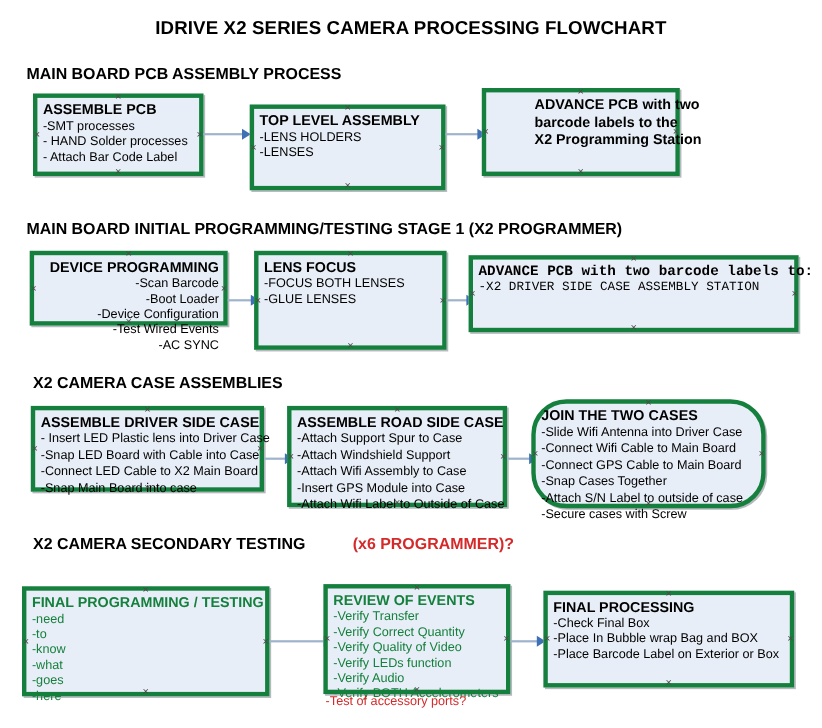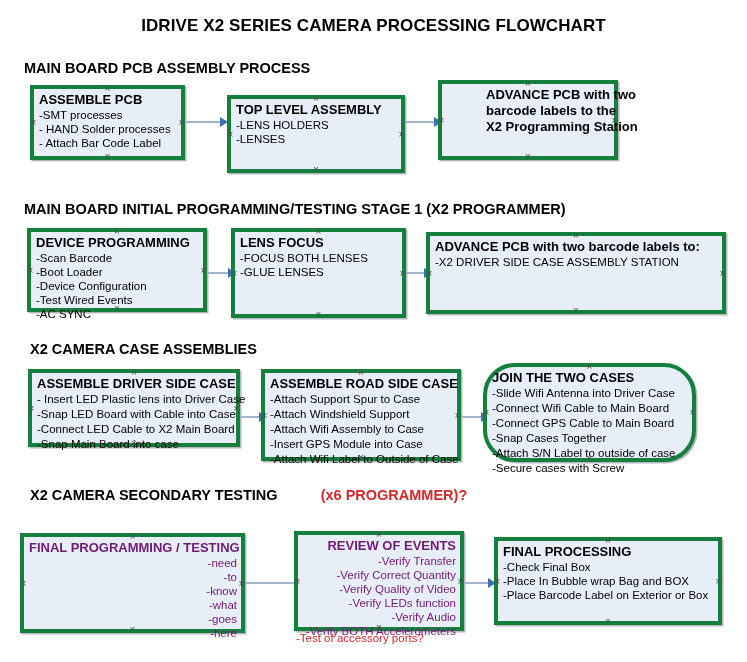--- a/index.html
+++ b/index.html
@@ -49,21 +49,21 @@
     font-weight: bold;
     line-height: 15px;
     white-space: nowrap;
     margin-bottom: 1px;
   }
   .node .ln {
     font-size: 11.5px;
     line-height: 14px;
     white-space: nowrap;
   }
-  .node.red .hdr, .node.red .ln { color: #701a75; text-align: right; }
+  .node.red .hdr, .node.red .ln { color: #15803d; }
   .node.tall-lines .ln { line-height: 15px; }
 
   
   .handle {
     position: absolute;
     width: 9px; height: 9px;
     color: #4a4a4a;
     font-size: 10px;
     line-height: 9px;
     text-align: center;
@@ -145,21 +145,21 @@
     <span class="handle h-t"></span>
     <span class="handle h-b"></span>
     <span class="handle h-l"></span>
     <span class="handle h-r"></span>
   </div>
 
   <div class="section-head" style="left:24px; top:201px;">
     <span>MAIN BOARD INITIAL PROGRAMMING/TESTING STAGE 1 (X2 PROGRAMMER)</span>
   </div>
 
-  <div class="node" style="left:27px; top:228px; width:180px; height:84px;">
+  <div class="node" style="left:27px; top:228px; width:180px; height:68px;text-align:right;">
     <div class="hdr">DEVICE PROGRAMMING</div>
     <div class="ln">-Scan Barcode</div>
     <div class="ln">-Boot Loader</div>
     <div class="ln">-Device Configuration</div>
     <div class="ln">-Test Wired Events</div>
     <div class="ln">-AC SYNC</div>
     <span class="handle h-t"></span>
     <span class="handle h-b"></span>
     <span class="handle h-l"></span>
     <span class="handle h-r"></span>
@@ -176,21 +176,21 @@
     <span class="handle h-t"></span>
     <span class="handle h-b"></span>
     <span class="handle h-l"></span>
     <span class="handle h-r"></span>
   </div>
 
   <div class="conn" style="left:406px; top:272px; width:19px;">
     <span class="arrow"></span>
   </div>
 
-  <div class="node" style="left:426px; top:232px; width:300px; height:82px;">
+  <div class="node" style="left:426px; top:232px; width:300px; height:70px;font-family:Liberation Mono, monospace;">
     <div class="hdr">ADVANCE PCB with two barcode labels to:</div>
     <div class="ln">-X2 DRIVER  SIDE  CASE  ASSEMBLY STATION</div>
     <span class="handle h-t"></span>
     <span class="handle h-b"></span>
     <span class="handle h-l"></span>
     <span class="handle h-r"></span>
   </div>
 
   <div class="section-head" style="left:30px; top:341px;">
     <span>X2 CAMERA CASE ASSEMBLIES</span>

